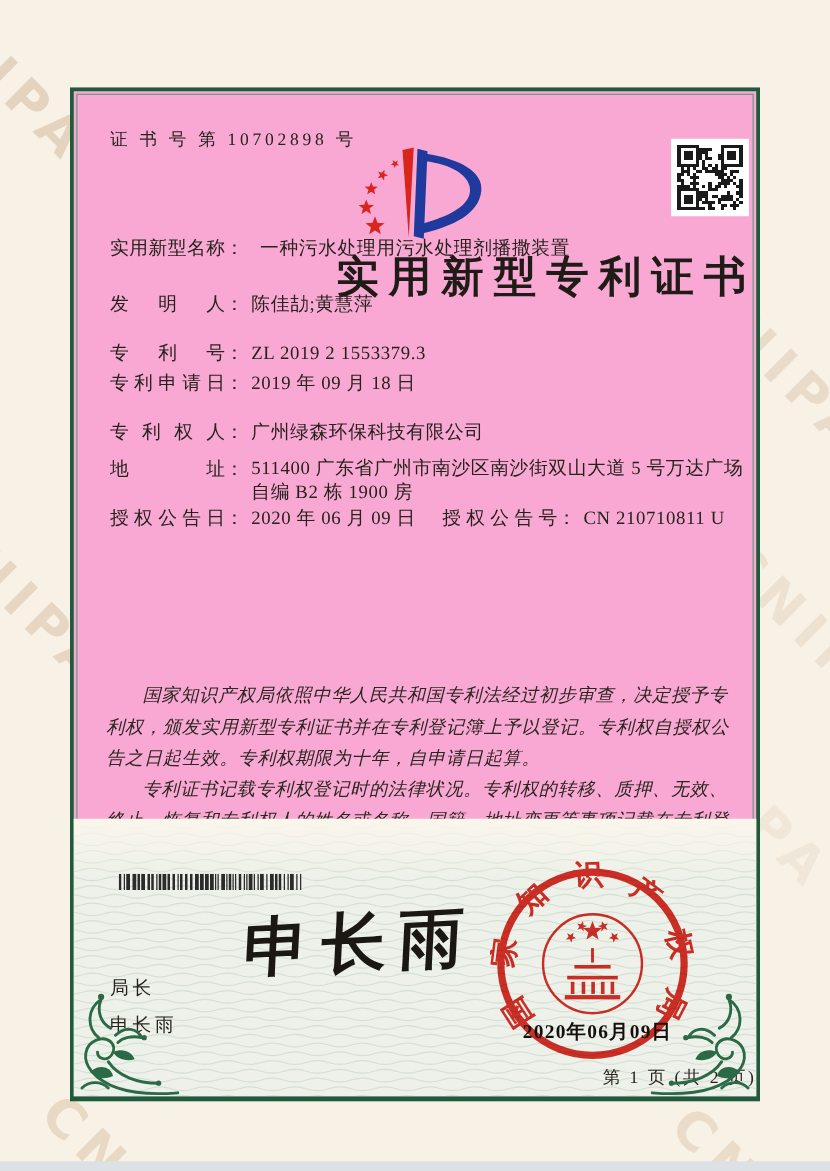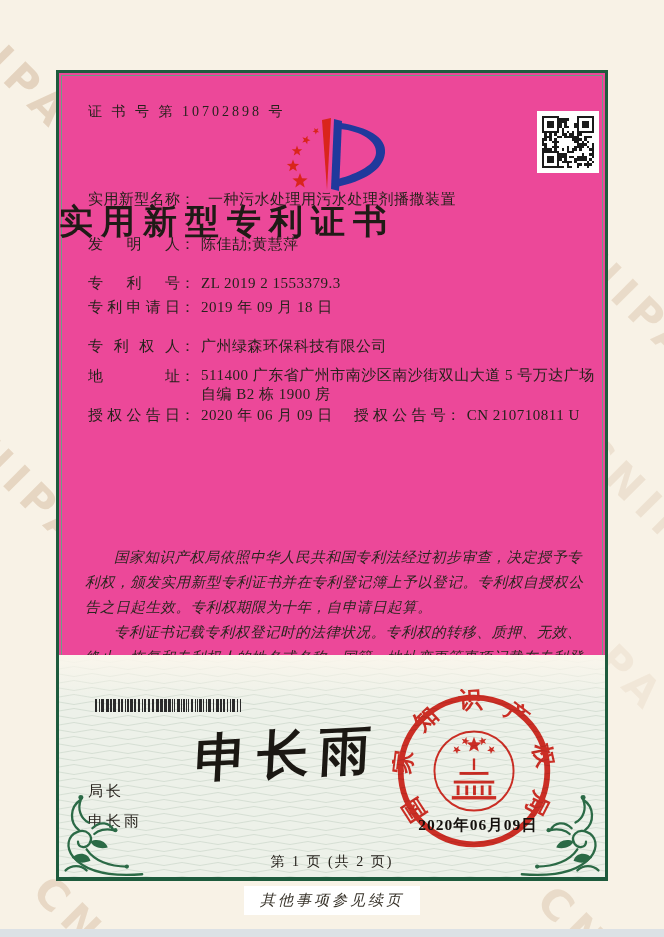--- a/index.html
+++ b/index.html
@@ -4,26 +4,26 @@
 <style>
   html,body{margin:0;padding:0;}
   #page{position:relative;width:664px;height:937px;background:#f8f2e6;overflow:hidden;
         font-family:"Liberation Serif","DejaVu Serif",serif;color:#26221c;}
   
   .wm{position:absolute;font-family:"DejaVu Sans","Liberation Sans",sans-serif;
       font-weight:bold;font-size:42px;letter-spacing:8px;color:#b98f66;
       transform:rotate(45deg);transform-origin:left top;white-space:nowrap;pointer-events:none;}
   
   .frame{position:absolute;left:56px;top:70px;width:552px;height:811px;box-sizing:border-box;
-         border:3px solid var(--accent-green,#1e5b3d);border-bottom-width:4px;background:#ec4899;}
+         border:3px solid var(--accent-green,#1e5b3d);border-bottom-width:4px;background:#f9a8d4;}
   .frame-inner{position:absolute;inset:2px;border:1px solid #6f9c84;pointer-events:none;}
   .cert-no{position:absolute;left:29px;top:30px;font-size:14px;letter-spacing:3px;}
   .logo{position:absolute;left:216px;top:42px;}
   .qr{position:absolute;left:478px;top:38px;width:62px;height:62px;background:#fff;}
-  .title{position:absolute;left:0;right:0;top:126px;text-align:left;font-size:34px;
+  .title{position:absolute;left:0;right:0;top:126px;text-align:right;font-size:34px;
          font-weight:bold;letter-spacing:8px;color:#1f1b16;}
   
   .fields{position:absolute;left:29px;right:22px;top:0;font-size:15px;}
   .frow{line-height:20px;white-space:nowrap;}
   .flabel{display:inline-block;width:92px;text-align:justify;text-align-last:justify;vertical-align:top;}
   .fcolon{display:inline-block;vertical-align:top;}
   .fval{margin-left:6px;display:inline-block;vertical-align:top;letter-spacing:0.5px;}
   .addr-val{white-space:normal;width:400px;line-height:19px;}
   
   .bodytext{position:absolute;left:26px;right:20px;top:472px;font-size:14.5px;line-height:25px;
@@ -34,21 +34,21 @@
   .guilloche .waves{position:absolute;inset:0;}
   .guilloche .fade{position:absolute;left:0;right:0;top:0;height:48px;
       background:linear-gradient(180deg,#faf6ec 0%,rgba(250,246,236,0) 100%);}
   .barcode{position:absolute;left:36px;top:44px;width:150px;height:13px;}
   .signer{position:absolute;left:29px;top:90px;font-size:15px;letter-spacing:3px;line-height:30px;margin-top:31px;}
   .autograph{position:absolute;left:136px;top:64px;width:220px;font-size:52px;font-weight:600;
              transform:rotate(-3deg) skewX(-6deg);color:#1b1813;letter-spacing:10px;white-space:nowrap;}
   .seal{position:absolute;left:333px;top:34px;width:164px;height:164px;mix-blend-mode:multiply;opacity:.95;}
   .seal-date{position:absolute;left:341px;top:160px;width:156px;text-align:center;font-size:15.5px;
              font-weight:bold;letter-spacing:1px;color:#14110d;}
-  .page-indicator{position:absolute;left:0;right:0;top:198px;text-align:center;font-size:14px;letter-spacing:2px;}
+  .page-indicator{position:absolute;left:0;right:0;top:198px;text-align:right;font-size:14px;letter-spacing:2px;}
   .orn{position:absolute;bottom:-3px;width:88px;height:92px;}
   .orn.left{left:-2px;}
   .orn.right{right:-2px;transform:scaleX(-1);}
   
   .cont-note{position:absolute;left:50%;transform:translateX(-50%);top:886px;background:#ffffff;
              padding:5px 16px;font-size:15px;letter-spacing:3px;font-style:italic;color:#38332a;white-space:nowrap;}
   .bottom-strip{position:absolute;left:0;right:0;bottom:0;height:8px;background:#dce1e5;}
 </style>
 </head>
 <body>
@@ -503,15 +503,14 @@
           <circle cx="24" cy="10" r="2.6"></circle>
           <circle cx="60" cy="44" r="2.2"></circle>
           <circle cx="72" cy="82" r="2.2"></circle>
           <path d="M16,72 C22,66 32,68 34,76 C27,79 18,79 16,72 Z"></path>
           <path d="M34,56 C42,52 50,56 52,62 C45,64 37,62 34,56 Z"></path>
         </g>
       </svg>
     </div>
   </div>
 
-  <div class="cont-note">其他事项参见续页</div>
   <div class="bottom-strip"></div>
 </div>
 
 </body></html>

